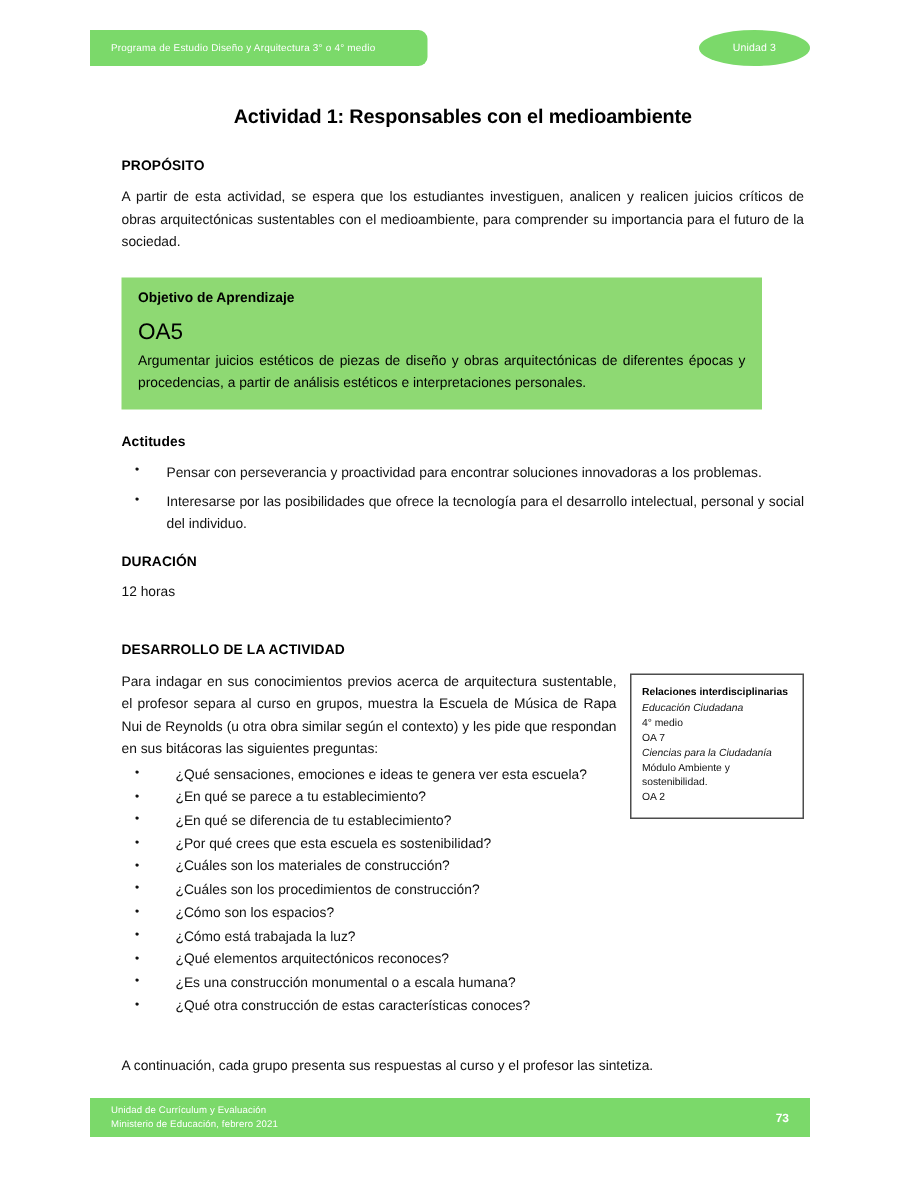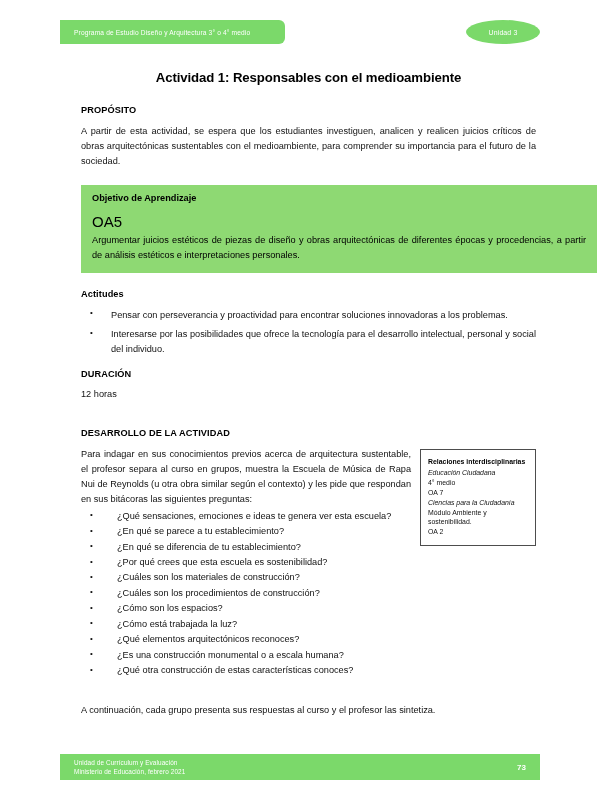--- a/index.html
+++ b/index.html
@@ -100,21 +100,21 @@
     margin: 0 0 14px 0;
     color: #111111;
   }
 
   
   .oa-box {
     background: #8ed973;
     padding: 8px 11px 10px 11px;
     margin: 16px 0 16px 0;
     box-sizing: border-box;
-    width: 516px;
+    width: 427px;
   }
   .oa-box-title {
     font-size: 9.2px;
     font-weight: bold;
     color: #000000;
     margin-bottom: 10px;
   }
   .oa-code {
     font-size: 15px;
     font-weight: normal;
@@ -225,21 +225,21 @@
     font-size: 9.2px;
     line-height: 1.62;
     margin: 24px 0 0 0;
     color: #111111;
   }
 
   
   .footer {
     position: absolute;
     left: 60px;
-    bottom: 20px;
+    bottom: 42px;
     width: 480px;
     height: 26px;
     background: #7bd96a;
     display: flex;
     align-items: center;
     justify-content: space-between;
     box-sizing: border-box;
     padding: 0 14px 0 14px;
     margin-top: 20px;
   }

